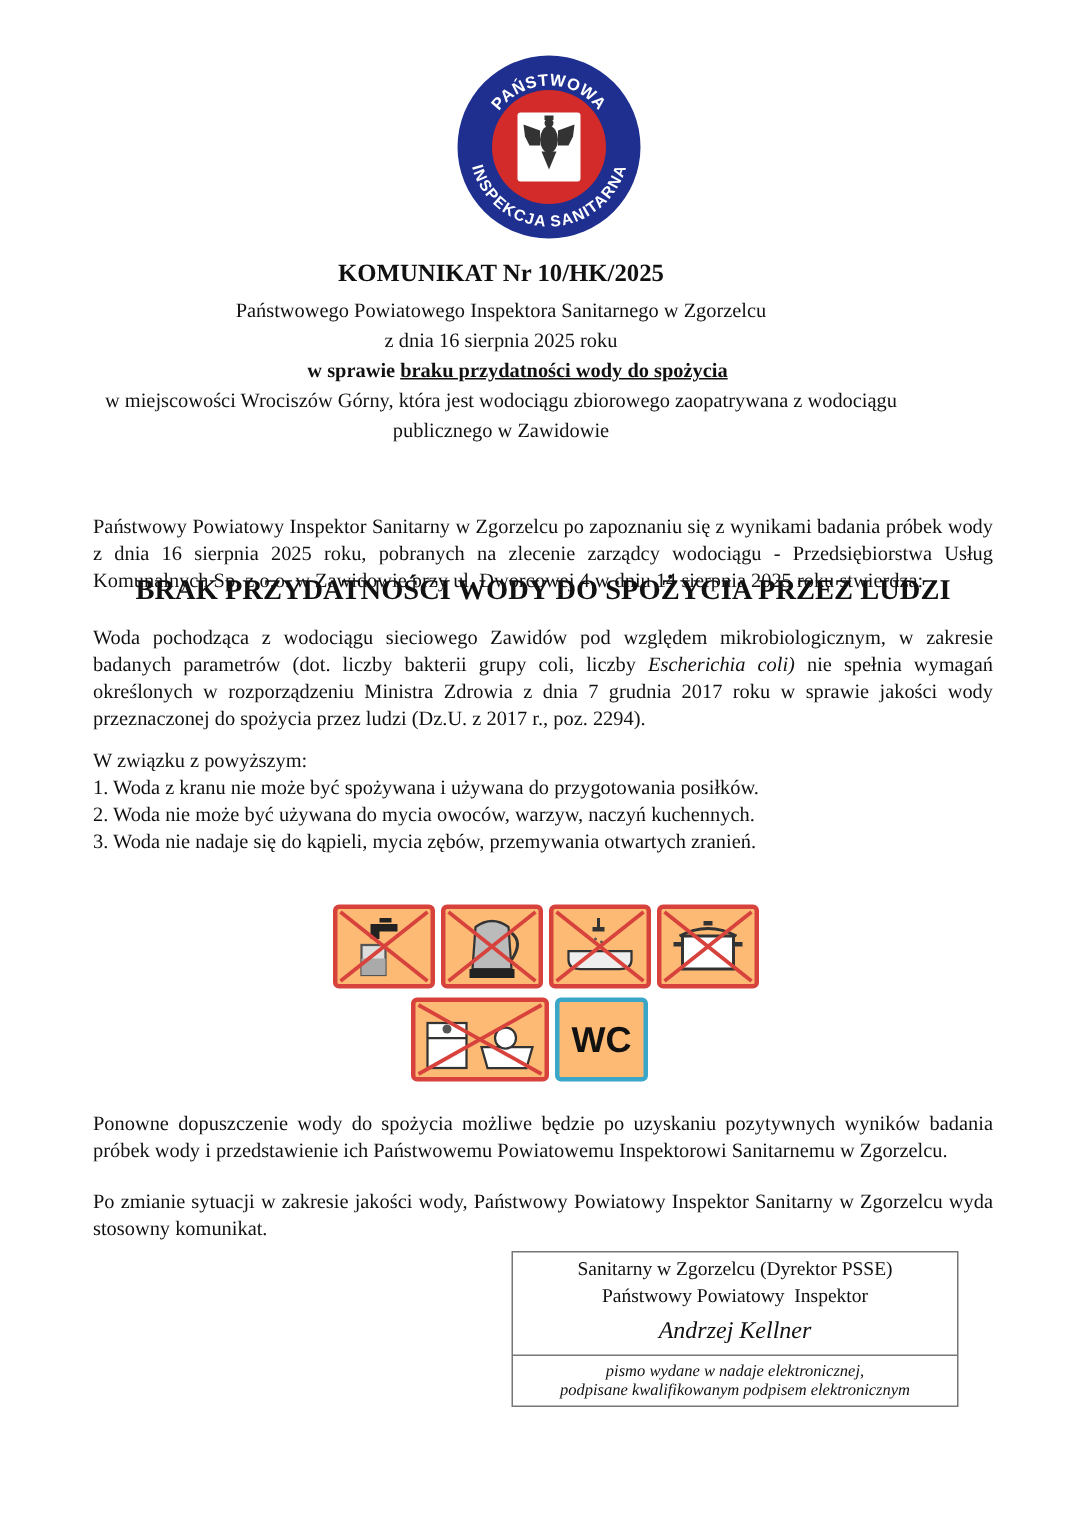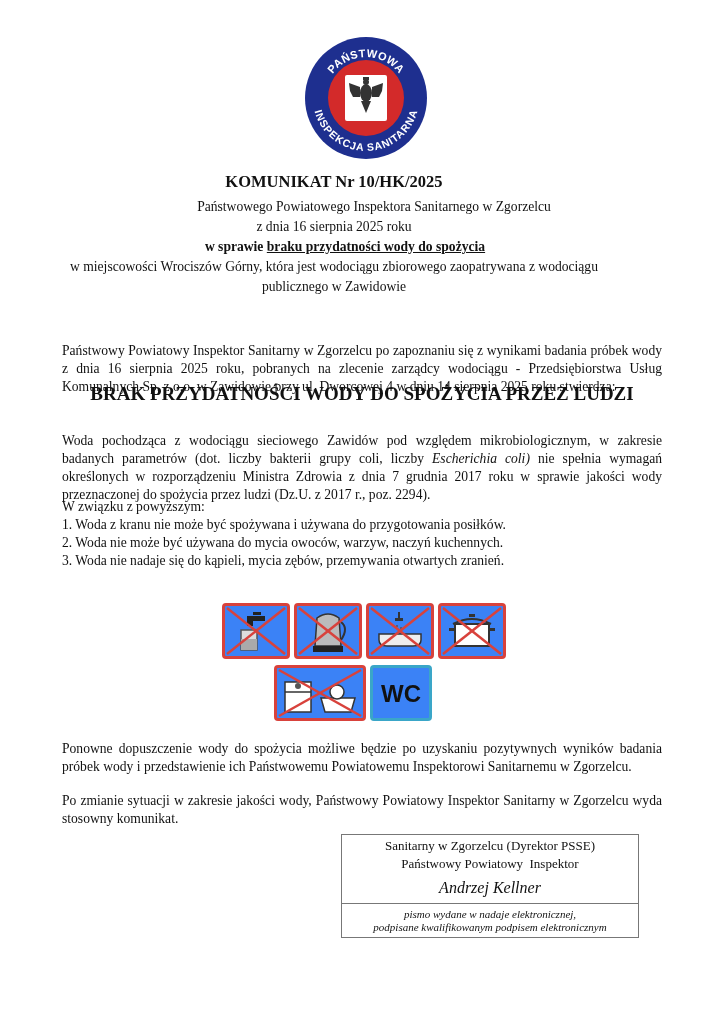--- a/index.html
+++ b/index.html
@@ -2,35 +2,35 @@
 <html><head>
 <meta charset="utf-8">
 <style>
   html, body { margin:0; padding:0; background:#ffffff; }
   body { width:724px; height:1024px; position:relative; overflow:hidden;
          font-family:"Liberation Serif", "DejaVu Serif", serif; color:#111; }
   .logo { position:absolute; left:303px; top:35px; width:126px; height:126px; }
   .center { text-align:center; position:absolute; left:0; width:668px; }
   .title { top:172px; font-size:16.5px; font-weight:bold; }
   .sub { font-size:13.6px; line-height:20px; }
-  .sub1 { top:197px;margin-left:40px; }
+  .sub1 { top:197px; }
   .sub2 { top:217px; }
   .sub3 { top:237px; font-weight:bold; padding-left:22px; box-sizing:border-box; }
   .sub3 u { text-decoration:underline; }
   .sub4 { top:257px; }
   .sub5 { top:277px; }
   .para { position:absolute; left:62px; width:600px; font-size:13.6px; line-height:18px; text-align:justify; }
   .p1 { top:314px;margin-top:28px; }
   .headline { position:absolute; top:383px; left:0; width:724px; text-align:center; font-size:19px; font-weight:bold; }
-  .p2 { top:432px; }
+  .p2 { top:416px; }
   .p2 i { font-style:italic; }
   .list { position:absolute; left:62px; top:498px; font-size:13.6px; line-height:18px; font-weight:normal; }
   .list div { white-space:nowrap; }
   .icons { position:absolute; left:222px; top:603px; width:290px; height:120px; }
-  .ic { position:absolute; width:68px; height:56px; box-sizing:border-box; border:3px solid #d8423c; border-radius:4px; background:#3b82f6; overflow:hidden; }
+  .ic { position:absolute; width:68px; height:56px; box-sizing:border-box; border:3px solid #d8423c; border-radius:4px; background:#fdba74; overflow:hidden; }
   .ic svg { position:absolute; left:0; top:0; width:100%; height:100%; }
   .ic.wc { border-color:#3aa6c8; width:62px; }
   .wc span { position:absolute; left:0; right:0; top:12px; text-align:center; font-family:"Liberation Sans", sans-serif; font-weight:bold; font-size:24px; color:#111; }
   .p3 { top:740px; }
   .p4 { top:792px; }
   .sigbox { position:absolute; left:341px; top:834px; width:298px; border:1px solid #777; box-sizing:border-box; }
   .sigtop { text-align:center; font-size:13px; line-height:18px; padding:2px 0 6px 0; }
   .signame { font-style:italic; font-size:16px; margin-top:6px; }
   .sigbottom { border-top:1px solid #777; text-align:center; font-style:italic; font-size:11px; line-height:13px; padding:4px 0 3px 0; }
 </style>

